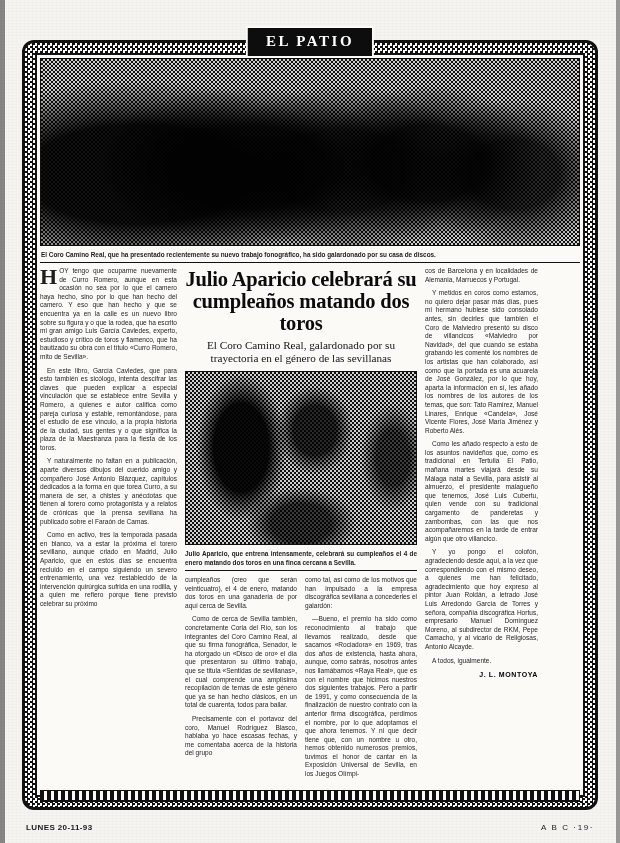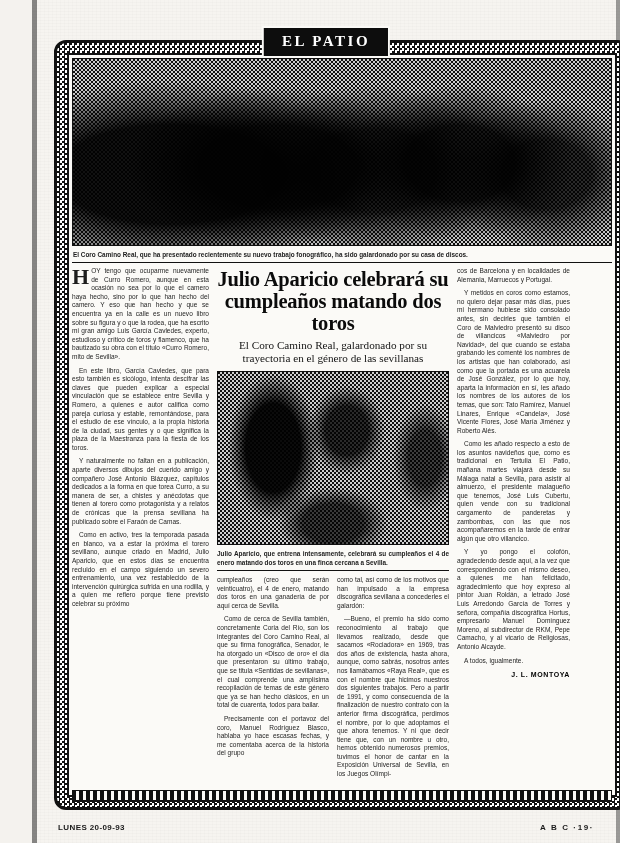--- a/index.html
+++ b/index.html
@@ -9,21 +9,20 @@
     font-family:"Liberation Sans", sans-serif;
     background:#f4f2ee;
   }
   
   .page{
     position:absolute;inset:0;
     background:
       repeating-linear-gradient(0deg, rgba(0,0,0,.016) 0 1px, rgba(0,0,0,0) 1px 3px),
       repeating-linear-gradient(90deg, rgba(0,0,0,.012) 0 1px, rgba(0,0,0,0) 1px 4px),
       #f6f4f0;
-    margin-left: 32px;
   }
   .wm{
     position:absolute;color:rgba(120,120,120,.22);
     font-family:"Liberation Serif", serif;font-style:italic;
     font-size:54px;letter-spacing:2px;pointer-events:none;user-select:none;
     transform:rotate(-28deg);
   }
   .wm1{left:62px;top:88px;}
   .wm2{left:292px;top:60px;}
   .wm3{left:470px;top:250px;font-size:46px;}
@@ -143,21 +142,21 @@
   
   .footer{
     position:absolute;left:26px;right:26px;top:818px;height:18px;
     display:flex;justify-content:space-between;align-items:center;
   }
   .footer-date{
     font-family:"Liberation Sans", sans-serif;font-weight:bold;
     font-size:8px;letter-spacing:.4px;color:#1a1a1a;
   }
   .footer-brand{
-    font-family:"Liberation Sans", sans-serif;font-weight:bold;
+    font-family:"Liberation Sans", sans-serif;font-weight:normal;
     font-size:8px;letter-spacing:1.6px;color:#1a1a1a;
   }
   .edge{position:absolute;background:#2a2a2a;}
   .edge-l{left:0;top:0;width:5px;height:843px;opacity:.55;}
   .edge-r{right:0;top:0;width:4px;height:843px;opacity:.45;}
 </style>
 </head>
 <body>
 
 <div class="page">
@@ -218,17 +217,17 @@
         <p>A todos, igualmente.</p>
         <div class="sign">J. L. MONTOYA</div>
       </div>
 
     </div>
 
     <div class="rule-bottom"></div>
   </div>
 
   <div class="footer">
-    <div class="footer-date">LUNES 20-09-93</div>
+    <div class="footer-date">LUNES 20-11-93</div>
     <div class="footer-brand">A B C  ·19·</div>
   </div>
 
 </div>
 
 </body></html>

